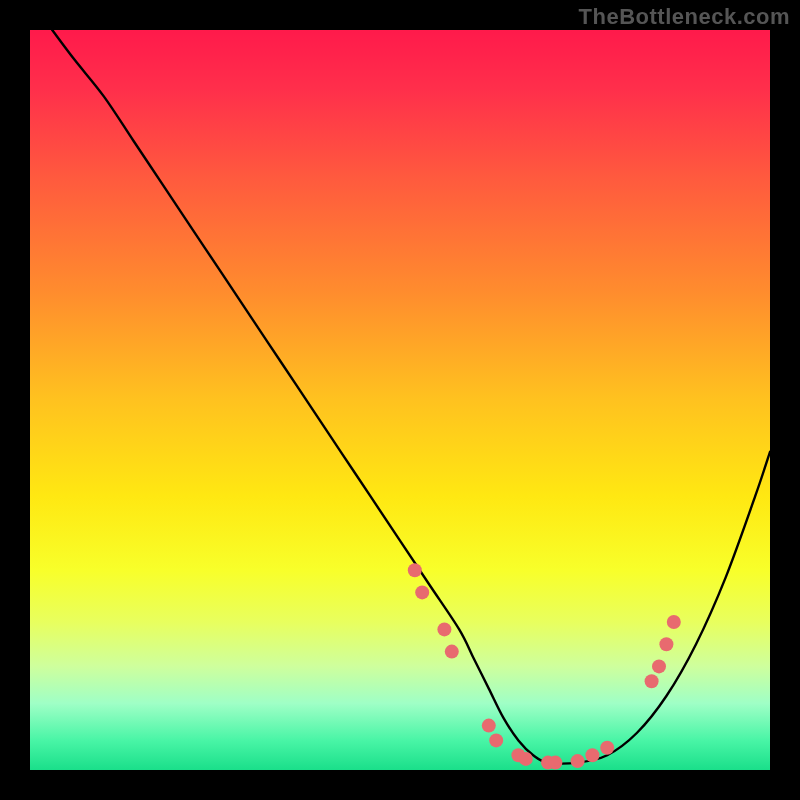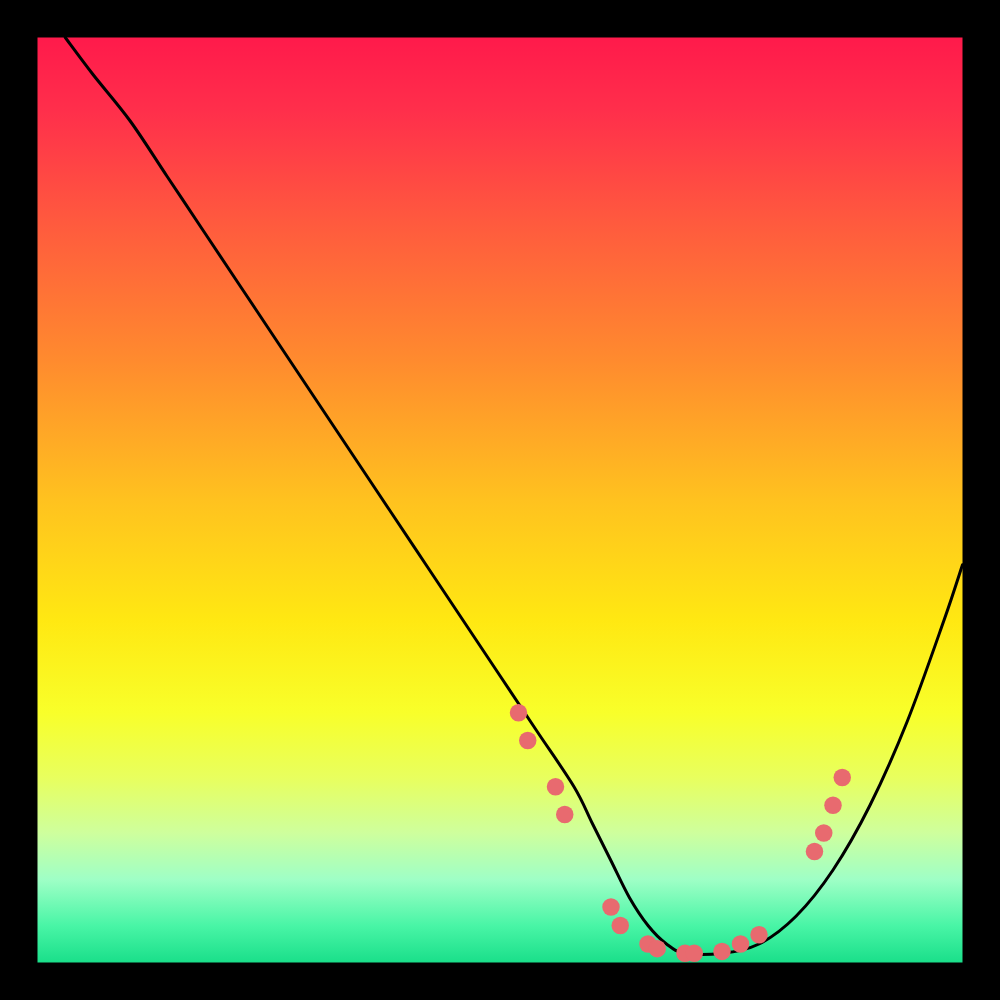--- a/index.html
+++ b/index.html
@@ -29,20 +29,21 @@
   }
   svg {
     position: absolute;
     top: 0; left: 0;
   }
 </style>
 </head>
 <body>
 
 <div class="frame">
+  <div class="watermark">TheBottleneck.com</div>
 
   <svg id="chart-svg" width="800" height="800">
     <defs>
       <linearGradient id="bg-grad" x1="0" y1="0" x2="0" y2="1">
           <stop offset="0%" stop-color="#ff1a4b"></stop>
           <stop offset="8%" stop-color="#ff2f4b"></stop>
           <stop offset="20%" stop-color="#ff5a3e"></stop>
           <stop offset="35%" stop-color="#ff8b2e"></stop>
           <stop offset="50%" stop-color="#ffc21f"></stop>
           <stop offset="63%" stop-color="#ffe812"></stop>

